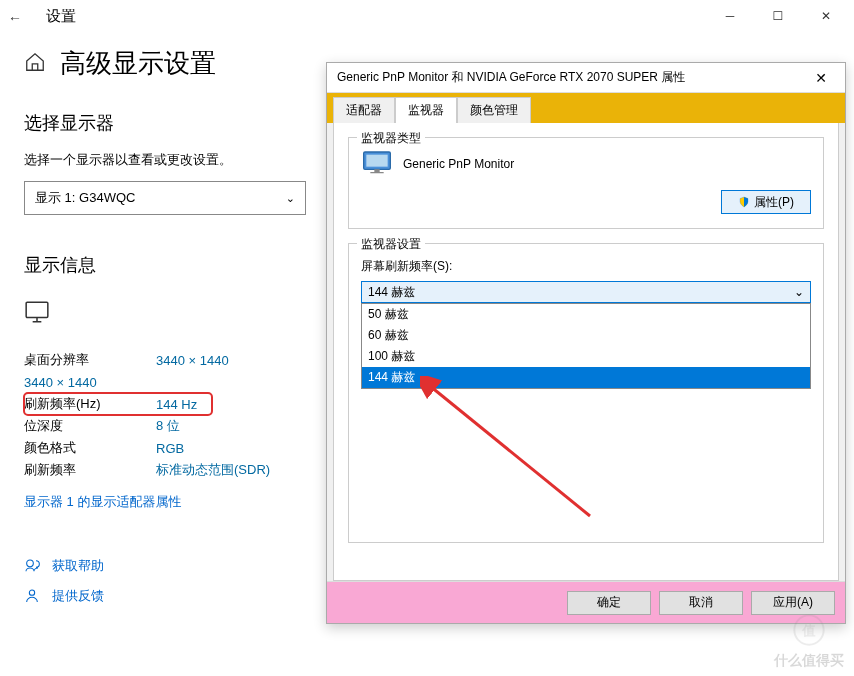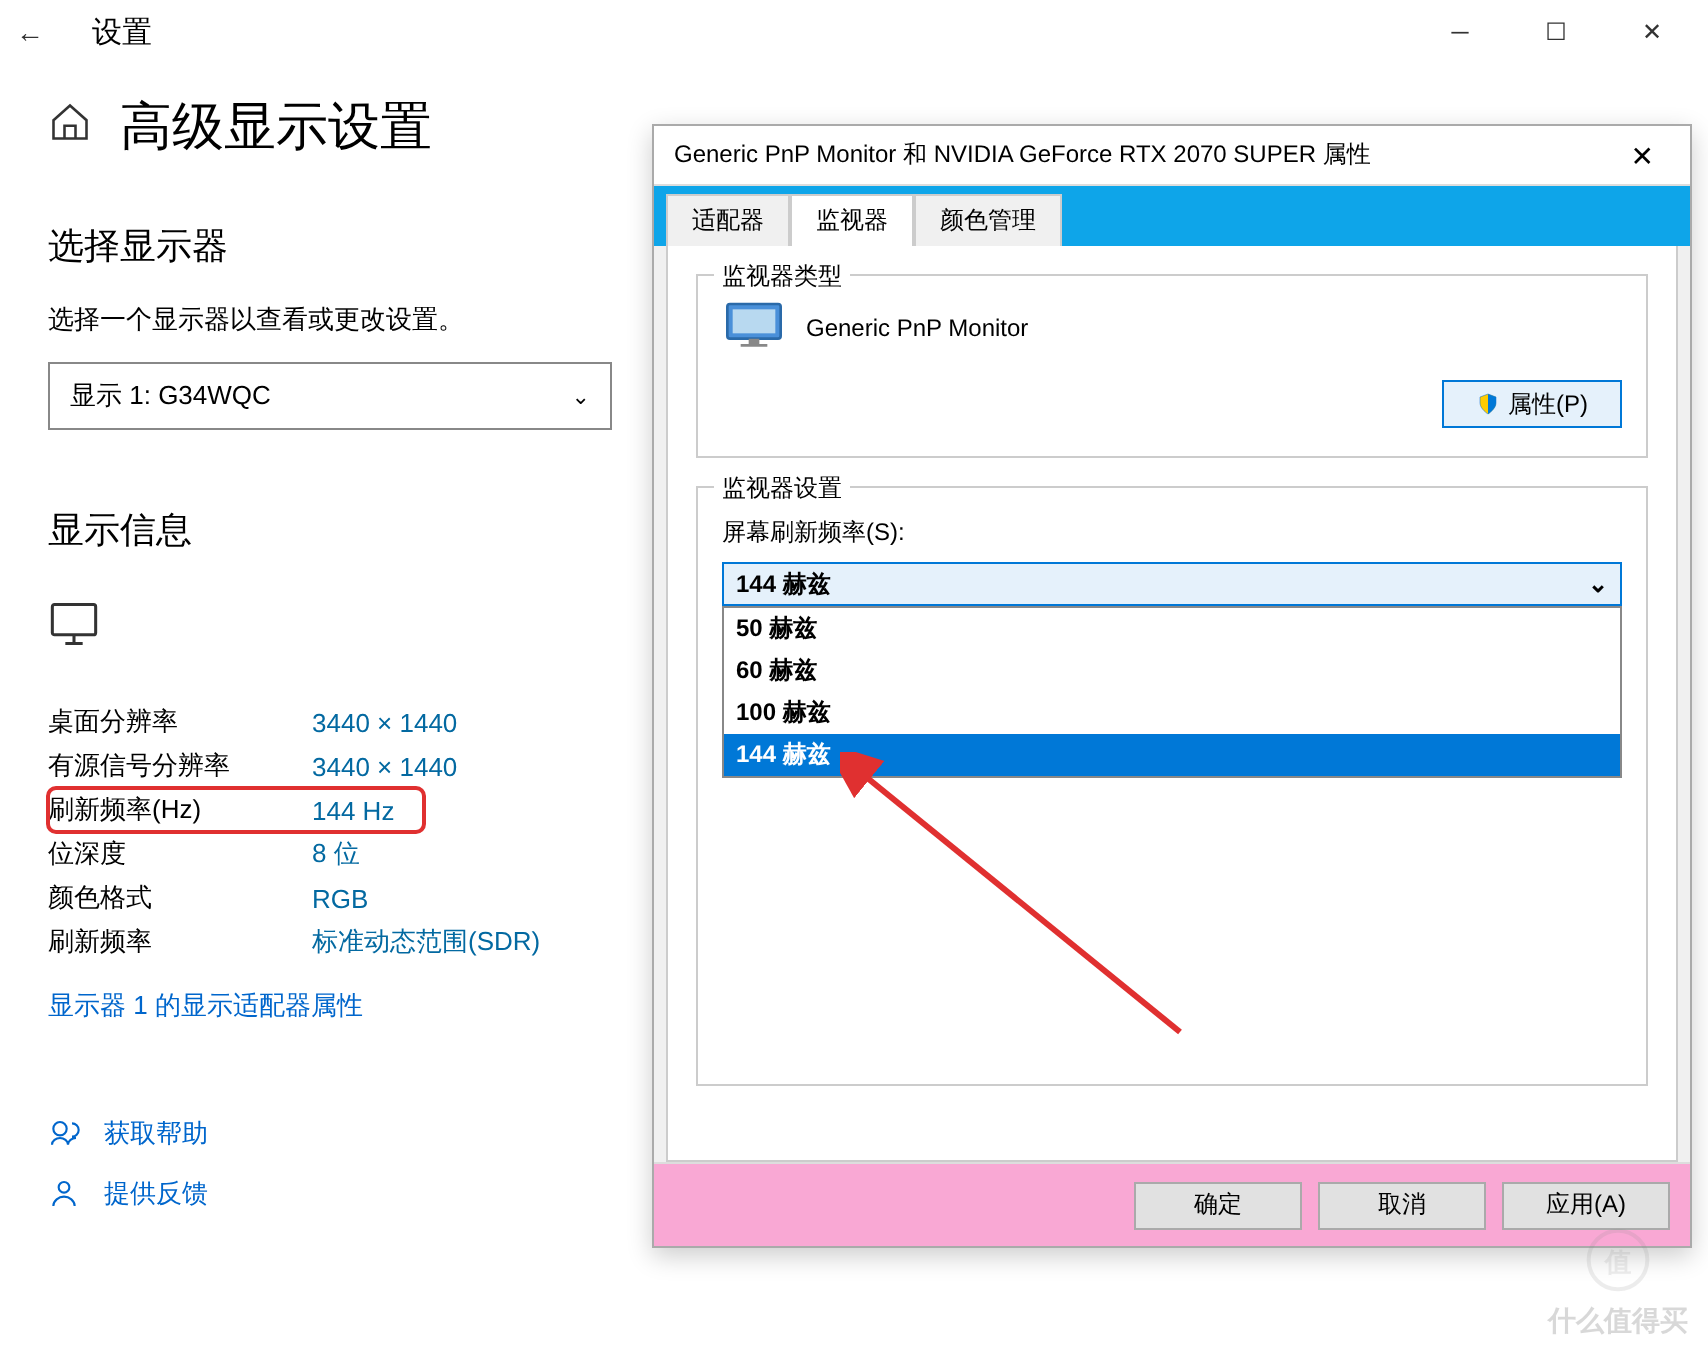--- a/index.html
+++ b/index.html
@@ -37,36 +37,36 @@
 .link { color: #0066cc; font-size: 13px; cursor: pointer; margin-top: 12px; display: inline-block; }
 
 .footer-links { margin-top: 46px; display: flex; flex-direction: column; gap: 12px; }
 .flink { display: flex; align-items: center; gap: 12px; color: #0066cc; font-size: 13px; cursor: pointer; }
 .flink svg { width: 16px; height: 16px; }
 
 
 .dialog { position: absolute; left: 326px; top: 62px; width: 520px; height: 562px; background: #f0f0f0; border: 1px solid #aaa; box-shadow: 0 4px 12px rgba(0,0,0,0.2); }
 .dlg-title { height: 30px; display: flex; align-items: center; padding: 0 10px; background: #fff; font-size: 12px; border-bottom: 1px solid #ddd; }
 .dlg-title .close { margin-left: auto; font-size: 14px; cursor: pointer; padding: 2px 8px; }
-.tabs { display: flex; padding: 4px 6px 0 6px; background: #0ea5e9; font-size: 12px; gap: 0; }
+.tabs { display: flex; padding: 4px 6px 0 6px; background: #eab308; font-size: 12px; gap: 0; }
 .tab { padding: 4px 12px; border: 1px solid #ccc; background: #f0f0f0; cursor: pointer; border-bottom: none; position: relative; }
 .tab.active { background: #fff; z-index: 2; }
 
 .panel { margin: 6px; margin-top: 0; background: #fff; border: 1px solid #ccc; border-top: none; padding: 14px; height: 458px; position: relative; }
 
 .group { border: 1px solid #ccc; padding: 10px 12px 14px 12px; margin-bottom: 14px; position: relative; }
 .group-label { position: absolute; top: -8px; left: 8px; background: #fff; padding: 0 4px; font-size: 12px; }
 .mon-row { display: flex; align-items: center; gap: 10px; margin-bottom: 10px; }
 .mon-row svg { width: 32px; height: 32px; }
 .mon-row span { font-size: 12px; }
 .prop-btn { float: right; width: 90px; height: 24px; border: 1px solid #0078d7; background: #e5f1fb; font-size: 12px; display: flex; align-items: center; justify-content: center; gap: 4px; cursor: pointer; }
 .shield { display:inline-block; width:12px; height:12px; }
 
 .rate-label { font-size: 12px; margin: 4px 0 6px 0; }
-.dropdown { position: relative; font-weight: bold; }
+.dropdown { position: relative; }
 .dd-sel { width: 100%; height: 22px; border: 1px solid #0078d7; background: #e5f1fb; display: flex; align-items: center; padding: 0 6px; font-size: 12px; cursor: pointer; justify-content: space-between; }
 .dd-list { position: absolute; left: 0; top: 22px; right: 0; background: #fff; border: 1px solid #888; z-index: 10; }
 .dd-item { padding: 2px 6px; font-size: 12px; cursor: pointer; }
 .dd-item.sel { background: #0078d7; color: #fff; }
 .hint { font-size: 11px; color: #888; margin-top: 60px; }
 
 .dlg-buttons { position: absolute; bottom: 0; left: 0; right: 0; height: 42px; display: flex; justify-content: flex-end; align-items: center; gap: 8px; padding: 0 10px; border-top: 1px solid #ddd; background: #f9a8d4; }
 .dlg-btn { width: 84px; height: 24px; border: 1px solid #aaa; background: #e1e1e1; font-size: 12px; display: flex; align-items: center; justify-content: center; cursor: pointer; }
 
 
@@ -116,21 +116,20 @@
           <path d="M8 21 H16 M12 17 V21"></path>
         </svg>
     </span>
   </div>
 
   <div class="kv">
       <span class="k">桌面分辨率</span>
       <span class="v">3440 × 1440</span>
     </div>
   <div class="kv">
-      <span class="k">有源信号分辨率</span>
       <span class="v">3440 × 1440</span>
     </div>
   <div class="kv highlight">
       <span class="k">刷新频率(Hz)</span>
       <span class="v">144 Hz</span>
     </div>
   <div class="kv">
       <span class="k">位深度</span>
       <span class="v">8 位</span>
     </div>

